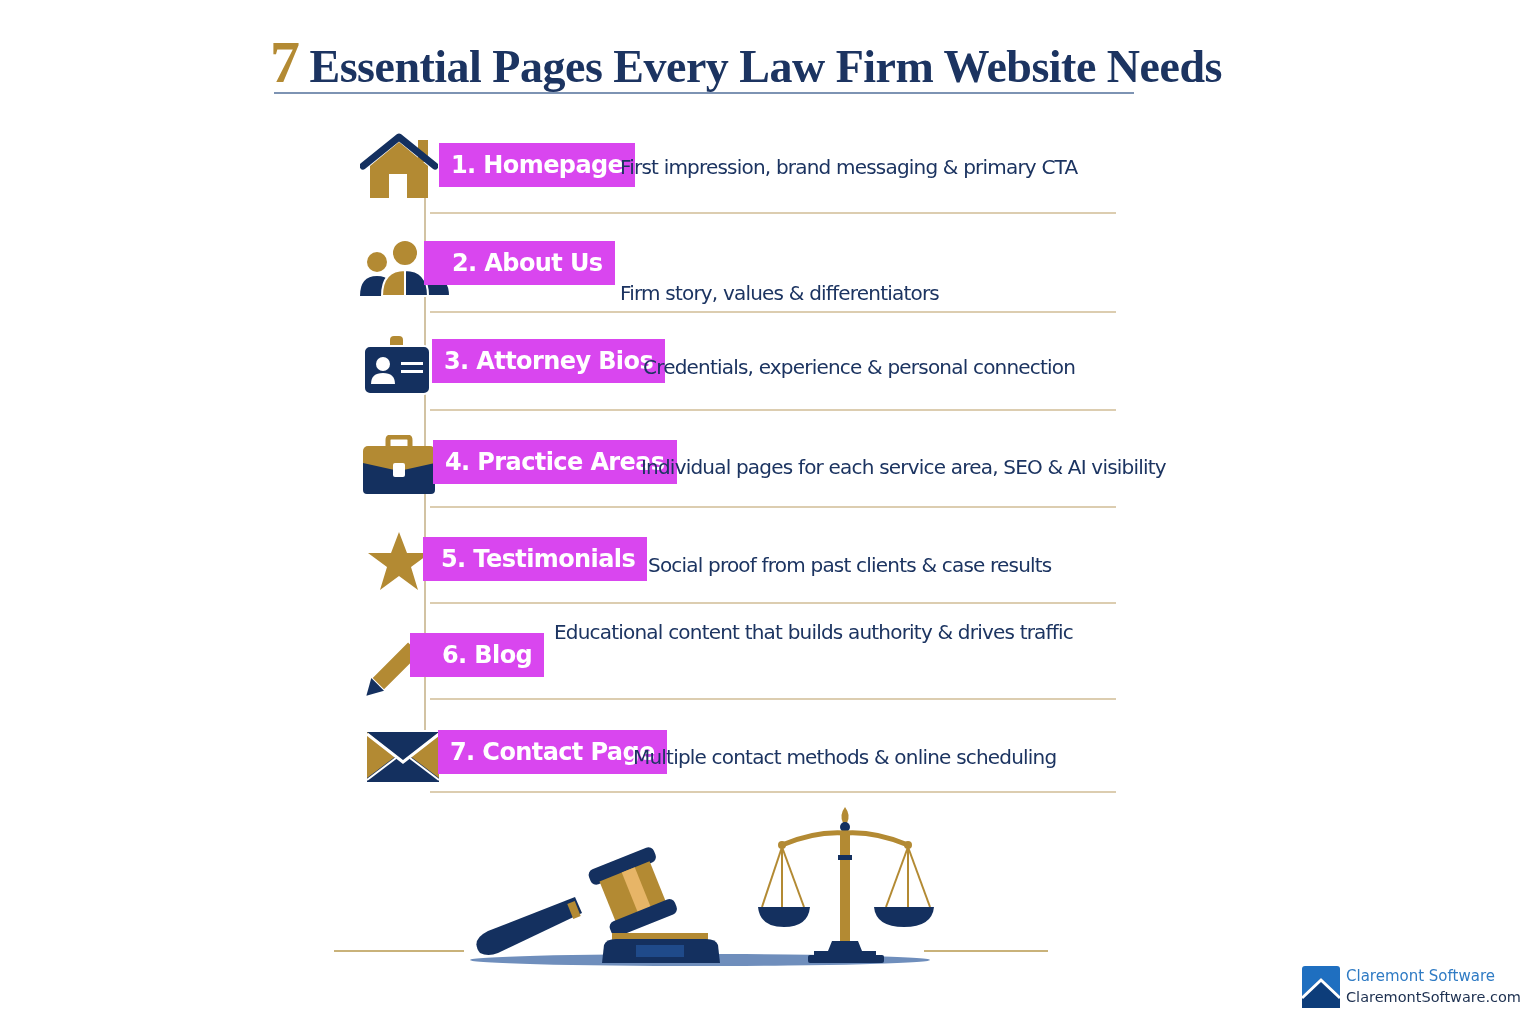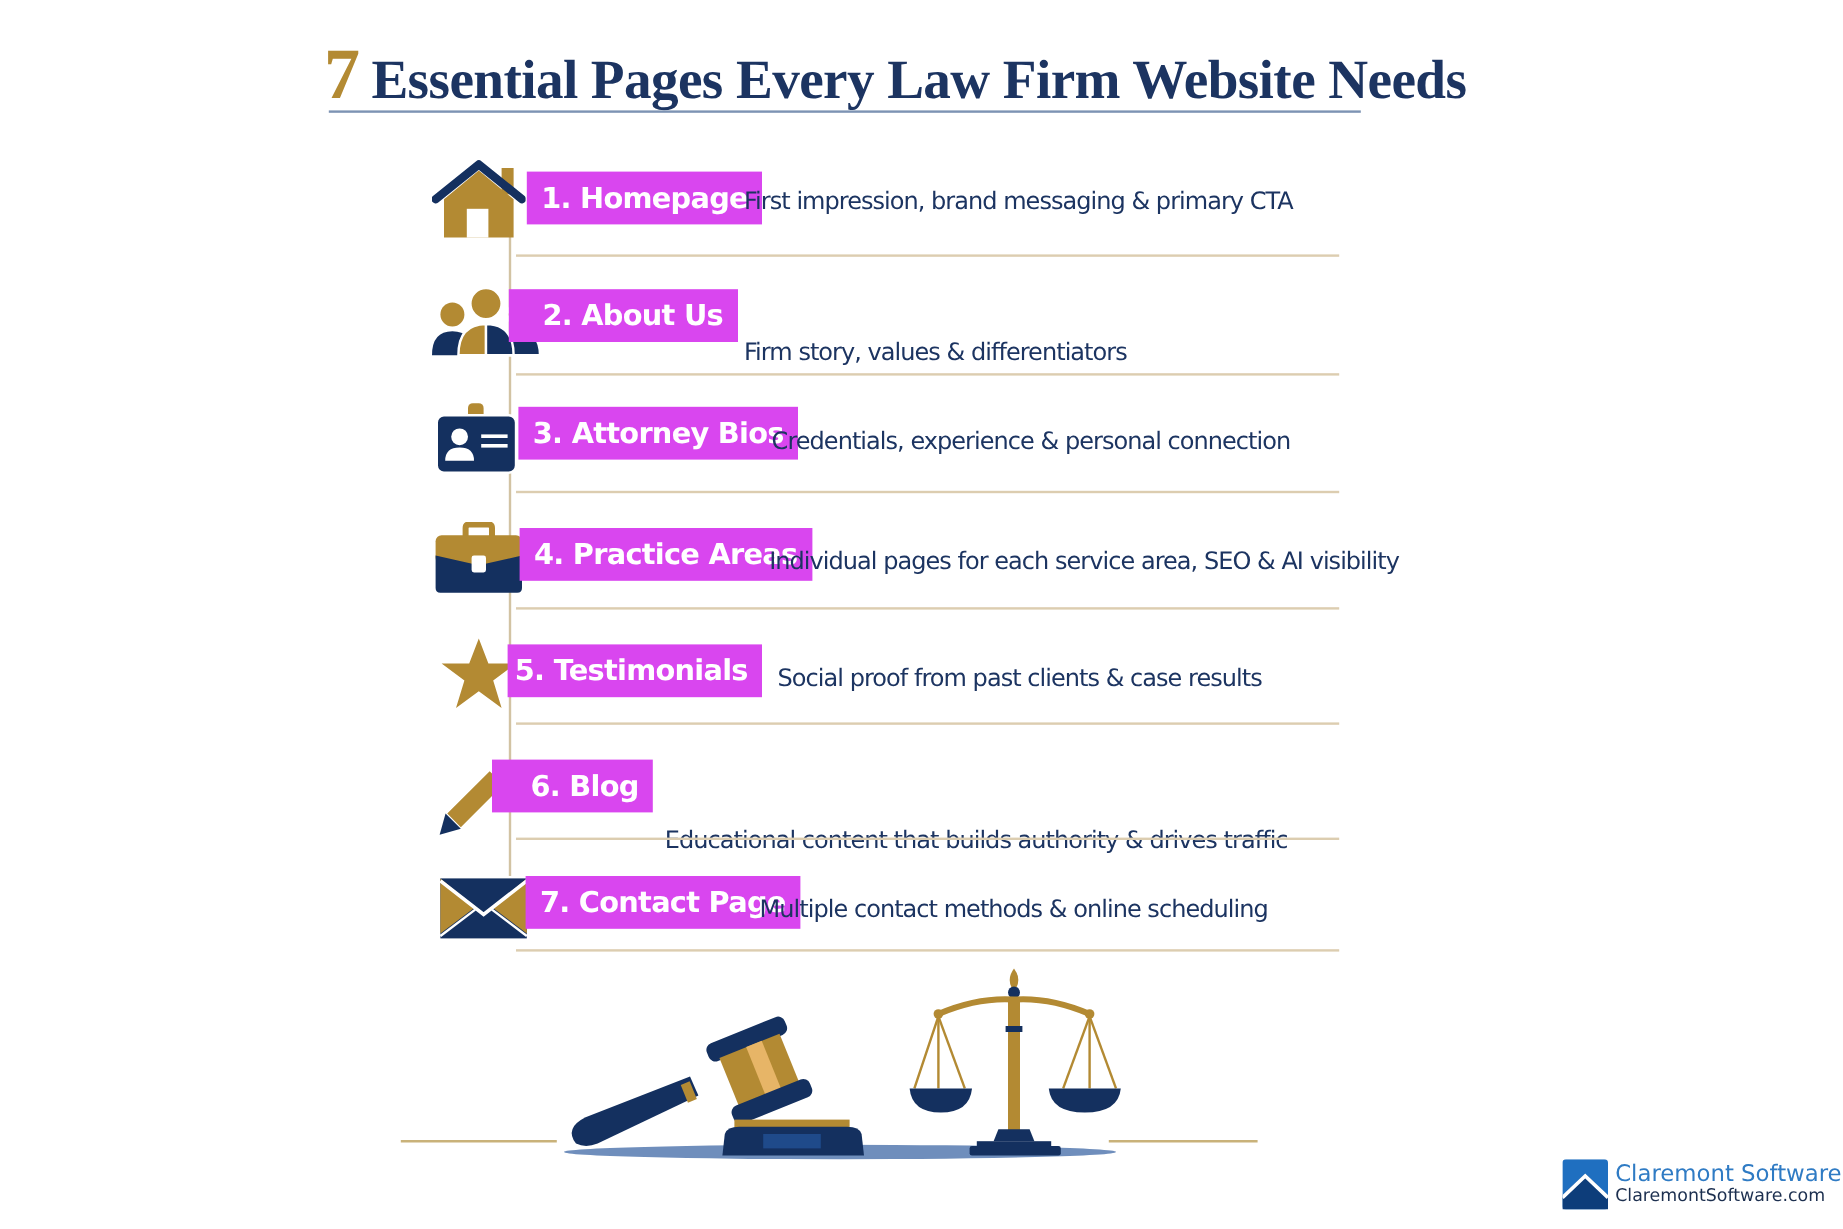--- a/index.html
+++ b/index.html
@@ -23,21 +23,21 @@
     line-height:44px; padding:0 12px; white-space:nowrap; letter-spacing:-0.6px;
   }
   .desc {
     position:absolute; color:#1c3461; font-family:"DejaVu Sans", sans-serif;
     font-size:20px; white-space:nowrap; letter-spacing:-0.8px;
   }
   .rule { position:absolute; left:430px; width:686px; height:2px; background:#dccdb0; }
 
   .illus { position:absolute; left:330px; top:805px; width:730px; height:170px; }
   .brand { position:absolute; left:1302px; top:966px; width:225px; height:44px; }
-  .brand-text1 { position:absolute; left:44px; top:1px; font-family:"DejaVu Sans", sans-serif; font-size:19px; color:#2f7bc4; white-space:nowrap; }
+  .brand-text1 { position:absolute; left:44px; top:1px; font-family:"DejaVu Sans", sans-serif; font-size:15px; color:#2f7bc4; white-space:nowrap; }
   .brand-text2 { position:absolute; left:44px; top:23px; font-family:"DejaVu Sans", sans-serif; font-size:14.5px; color:#1c2f4f; white-space:nowrap;text-align:center; }
 </style>
 </head>
 <body>
 
 <div class="title-wrap">
   <div class="title">
     <span class="num">7</span><span>Essential Pages Every Law Firm Website Needs</span>
   </div>
 </div>
@@ -95,35 +95,35 @@
   </svg>
   <div class="label" style="left:433px;top:440px;">4. Practice Areas</div>
   <div class="desc" style="left:641px;top:455px;">Individual pages for each service area, SEO &amp; AI visibility</div>
   <div class="rule" style="top:506px"></div>
 </div>
 
 <div>
   <svg class="icon" style="left:366px;top:530px" width="66" height="62" viewBox="0 0 66 62">
     <polygon points="33,2 41,23 64,23 45,37 52,60 33,46 14,60 21,37 2,23 25,23" fill="#b38a33" stroke-linejoin="round"></polygon>
   </svg>
-  <div class="label" style="left:423px;top:537px;padding-left:6px;">5. Testimonials</div>
+  <div class="label" style="left:423px;top:537px;padding-left:18px;">5. Testimonials</div>
   <div class="desc" style="left:648px;top:553px;">Social proof from past clients &amp; case results</div>
   <div class="rule" style="top:602px"></div>
 </div>
 
 <div>
   <svg class="icon" style="left:364px;top:626px" width="74" height="70" viewBox="0 0 74 70">
     <g transform="rotate(-45 37 35)">
       <rect x="4" y="26" width="52" height="18" fill="#b38a33" stroke="#fff" stroke-width="2"></rect>
       <rect x="56" y="26" width="14" height="18" rx="7" fill="#14305f" stroke="#fff" stroke-width="2"></rect>
       <polygon points="4,26 -12,35 4,44" fill="#14305f"></polygon>
     </g>
   </svg>
   <div class="label" style="left:410px;top:633px;padding-left:32px;">6. Blog</div>
-  <div class="desc" style="left:554px;top:688px;text-align:center;">Educational content that builds authority &amp; drives traffic</div>
+  <div class="desc" style="left:554px;top:620px;text-align:center;">Educational content that builds authority &amp; drives traffic</div>
   <div class="rule" style="top:698px"></div>
 </div>
 
 <div>
   <svg class="icon" style="left:366px;top:730px" width="74" height="54" viewBox="0 0 74 54">
     <rect x="1" y="2" width="72" height="50" fill="#14305f"></rect>
     <polygon points="1,2 1,48 30,26" fill="#b38a33"></polygon>
     <polygon points="73,2 73,48 44,26" fill="#b38a33"></polygon>
     <polyline points="1,4 37,32 73,4" fill="none" stroke="#fff" stroke-width="3"></polyline>
     <polyline points="1,50 30,28" fill="none" stroke="#fff" stroke-width="2"></polyline>

